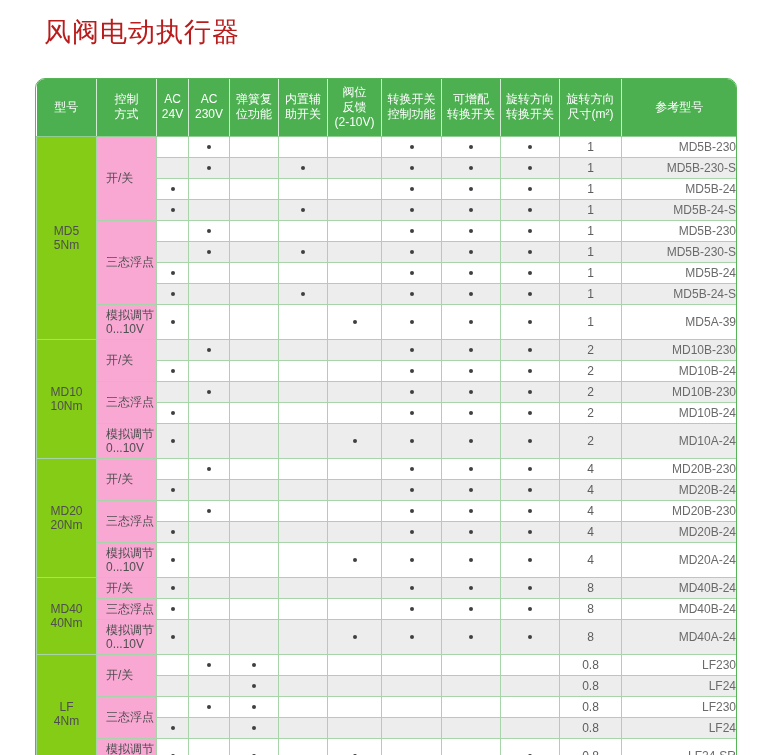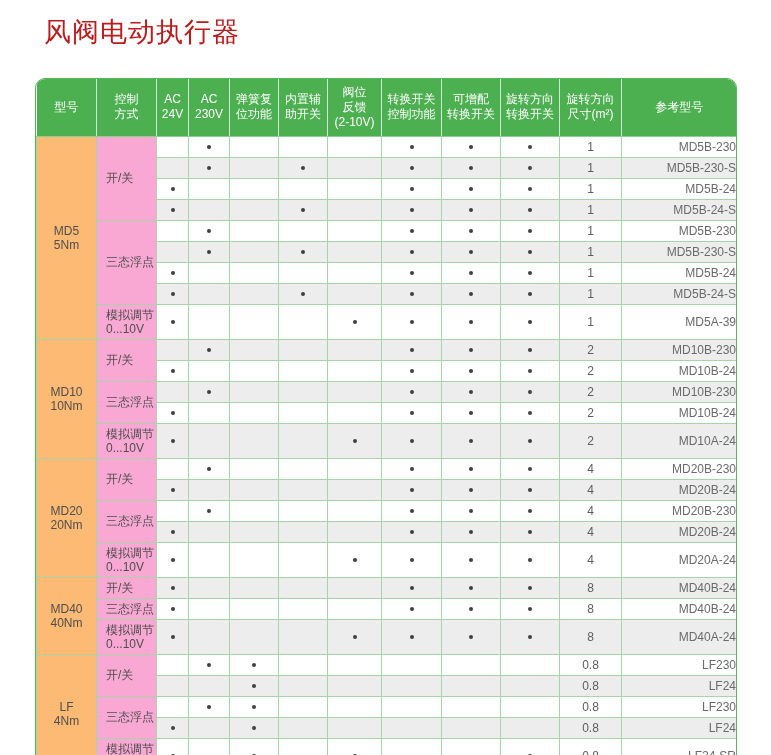--- a/index.html
+++ b/index.html
@@ -28,21 +28,21 @@
   }
   th:last-child{border-right:none;}
   tbody tr{height:21px;}
   tbody tr.tall{height:35px;}
   td{
     border:1px solid #a7d5a9;font-size:12px;color:#5d5d5d;
     text-align:center;white-space:pre-line;line-height:14px;
     padding:0;vertical-align:middle;background:#ffffff;
   }
   td.alt{background:#ededed;}
-  td.model-cell{color:#4f4f4f;background:#fdba74;}
+  td.model-cell{color:#4f4f4f;background:#84cc16;}
   td.control-cell{
     text-align:left;padding-left:9px;color:#4f4f4f;background:#f9a8d4;
   }
   td.ref-cell{color:#6a6a6a;text-align:right;}
   td.size-cell{color:#5d5d5d;}
   .dot{
     display:inline-block;width:4px;height:4px;border-radius:50%;
     background:#3f3f3f;vertical-align:middle;
   }
 </style>

